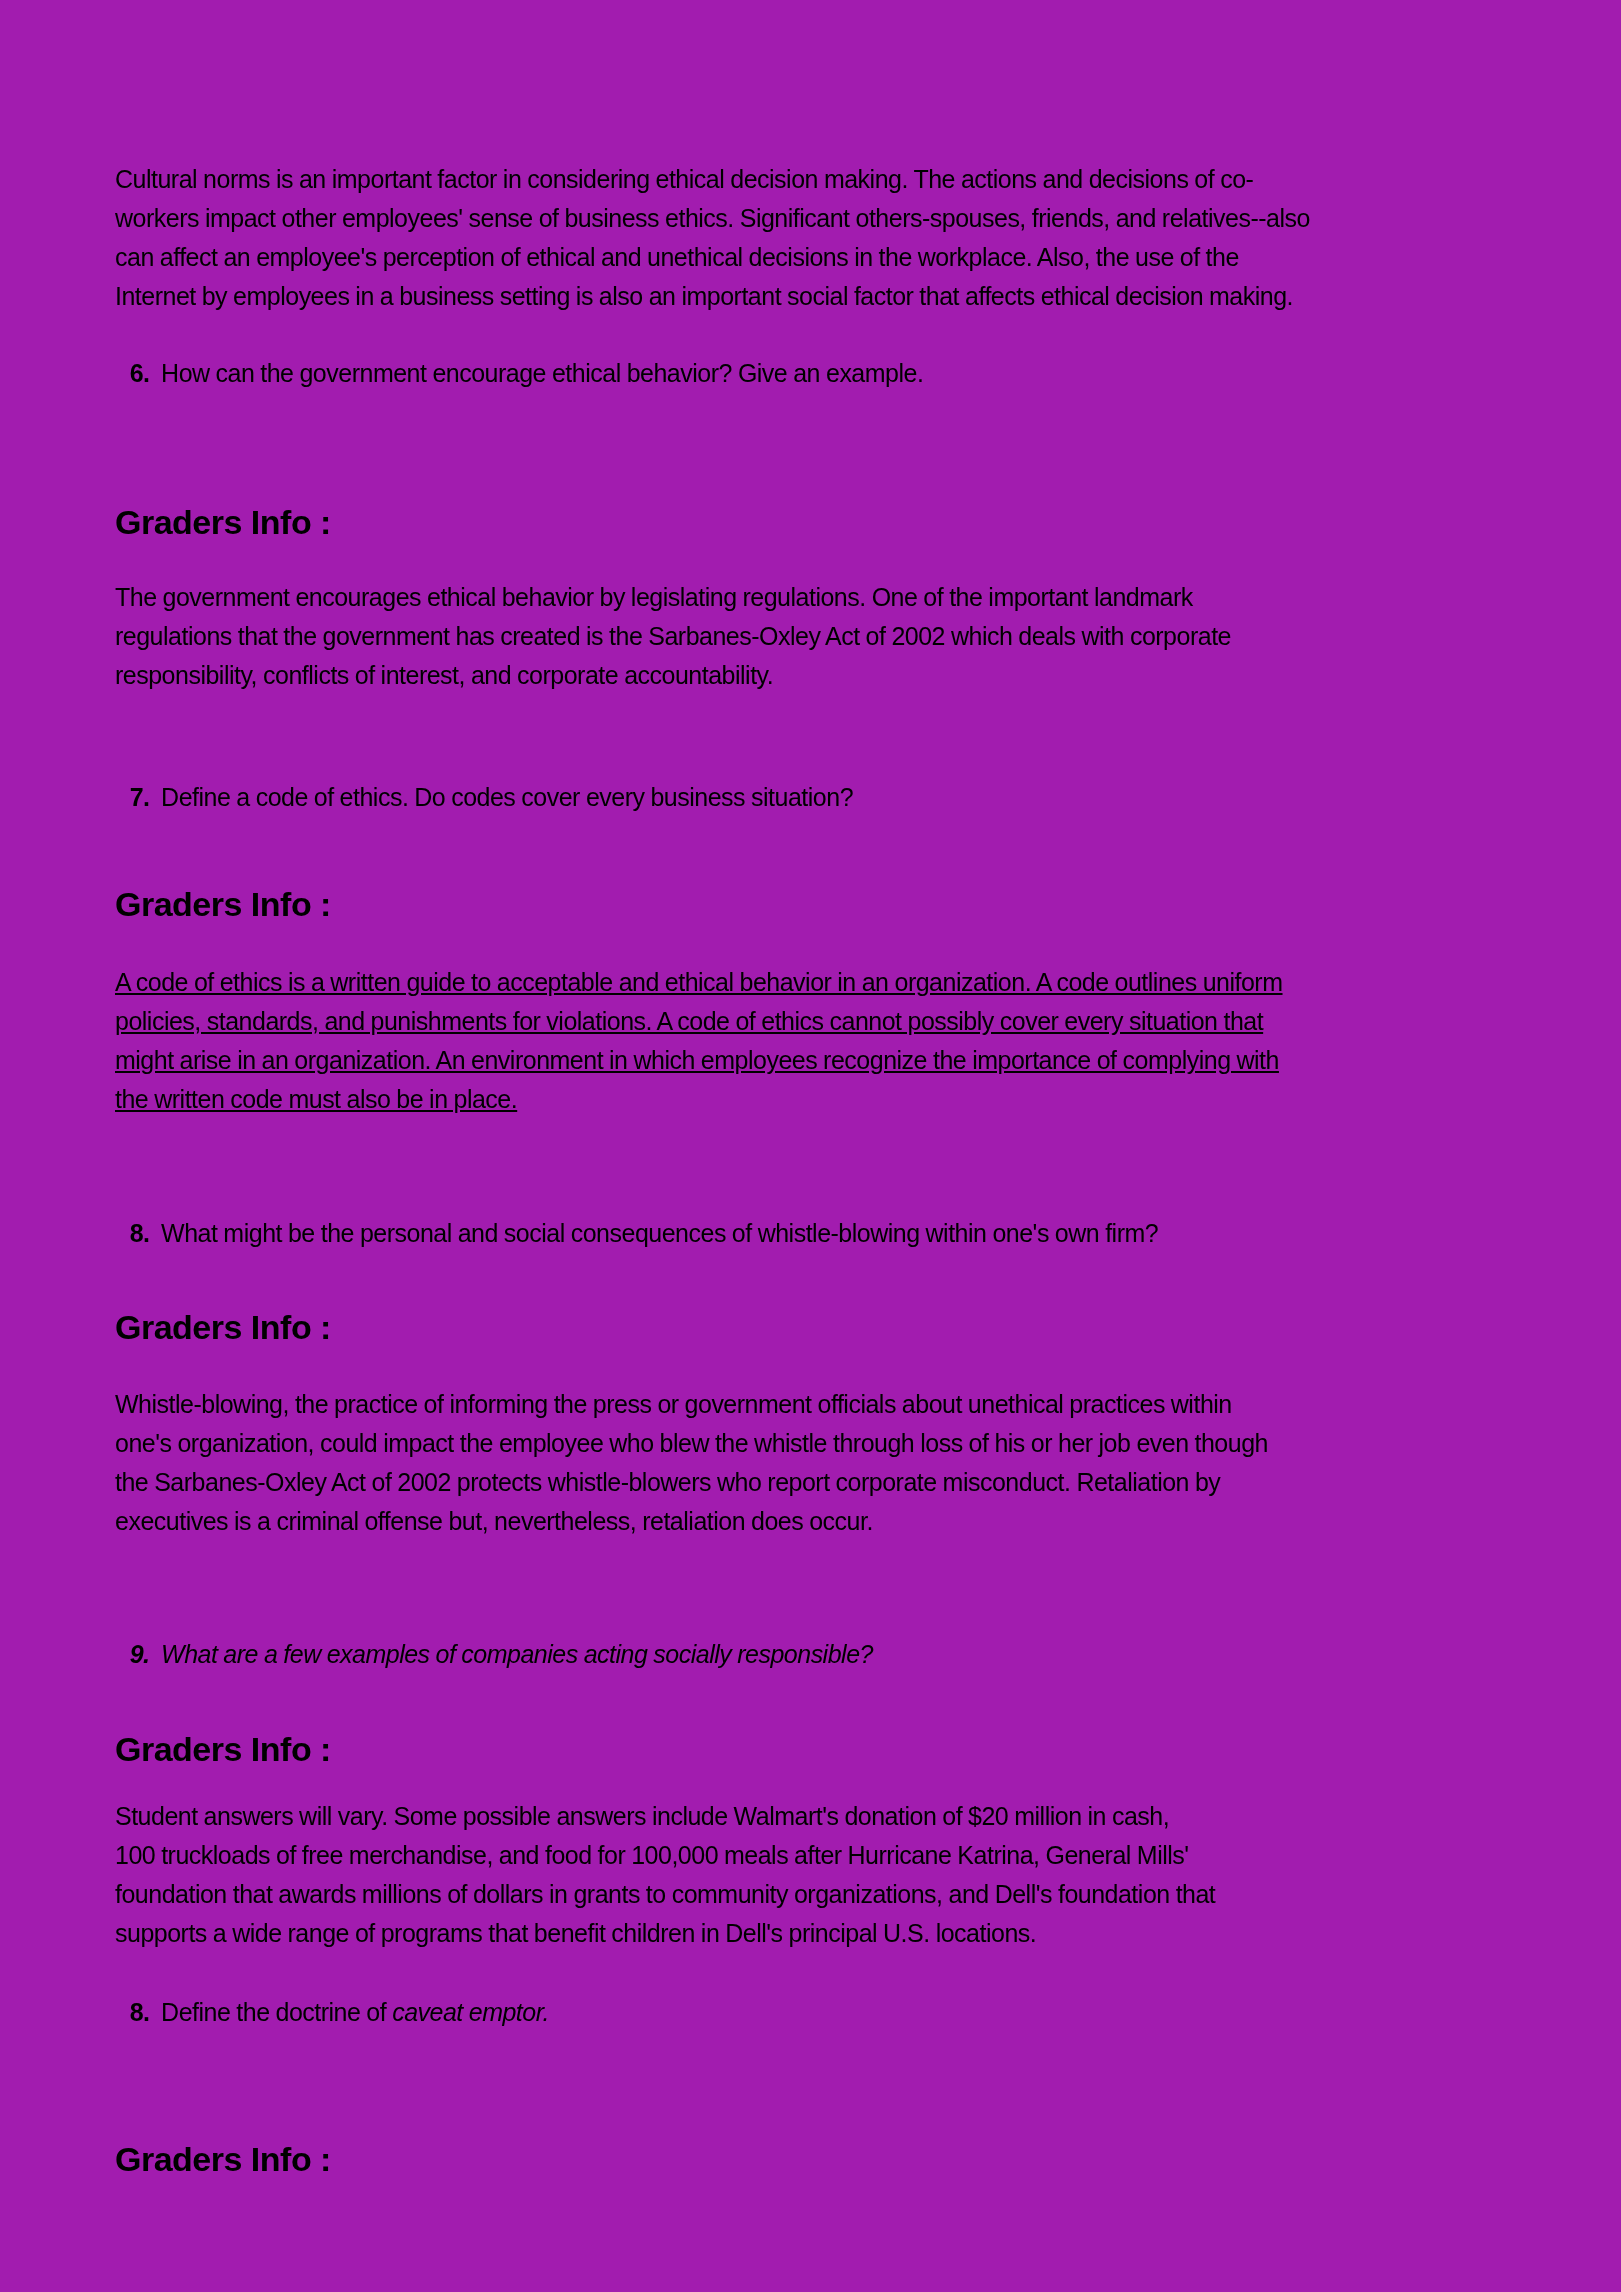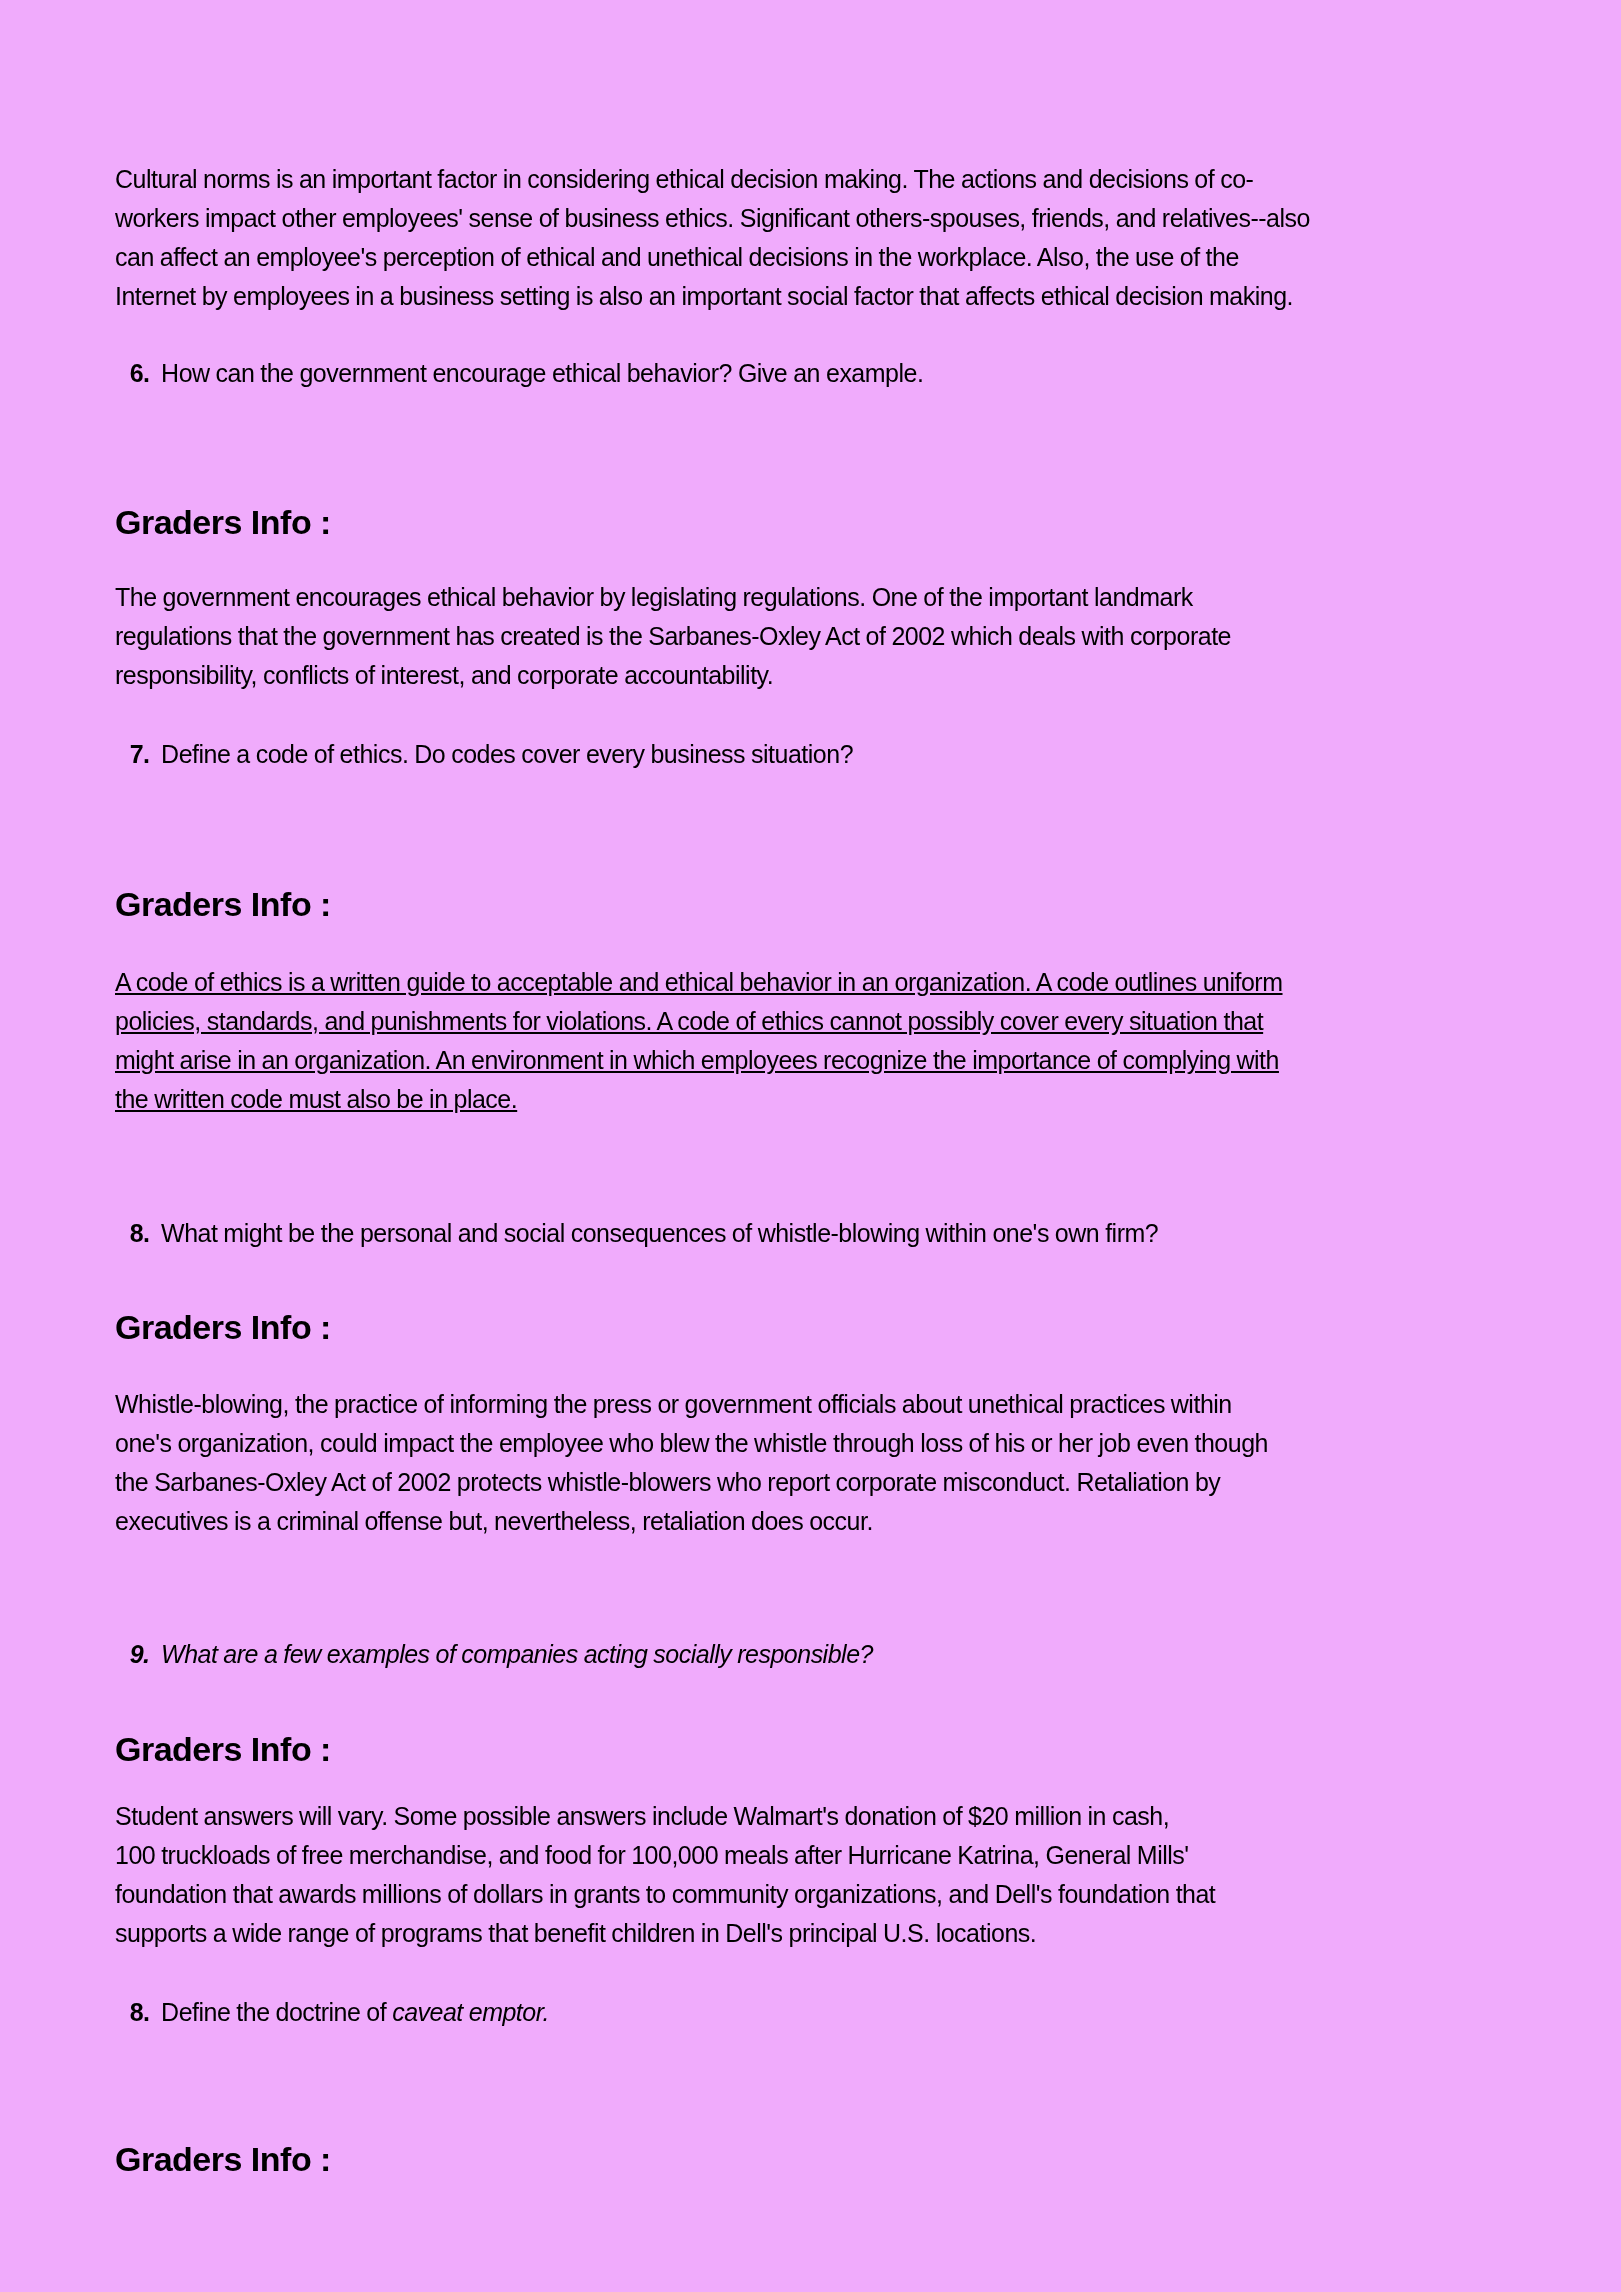--- a/index.html
+++ b/index.html
@@ -13,21 +13,21 @@
       position: relative;
       overflow: hidden;
       font-family: "Liberation Sans", sans-serif;
       color: #000000;
     }
     .page {
       position: absolute;
       left: 0; top: 0;
       width: 1621px;
       height: 2293px;
-      background: #f0abfc;
+      background: #a21caf;
     }
     .block {
       position: absolute;
       left: 115px;
       width: 1411px;
     }
     .line {
       display: block;
       height: 39px;
       line-height: 39px;
@@ -78,21 +78,21 @@
   </div>
   <div class="block" style="top:503px;">
     <span class="graders">Graders Info :</span>
   </div>
   <div class="block" style="top:578px;">
     <span class="line" style="transform: scaleX(0.9792);">The government encourages ethical behavior by legislating regulations. One of the important landmark</span>
     <span class="line" style="transform: scaleX(0.9792);">regulations that the government has created is the Sarbanes-Oxley Act of 2002 which deals with corporate</span>
     <span class="line" style="transform: scaleX(0.9792);">responsibility, conflicts of interest, and corporate accountability.</span>
   </div>
 
-  <div class="block" style="top:735px;">
+  <div class="block" style="top:778px;">
     <span class="q-line" style="transform: scaleX(0.9792);"><span class="q-num">7.</span><span>Define a code of ethics. Do codes cover every business situation?</span></span>
   </div>
   <div class="block" style="top:885px;">
     <span class="graders">Graders Info :</span>
   </div>
   <div class="block" style="top:963px;text-decoration:underline;">
     <span class="line" style="transform: scaleX(0.9792);">A code of ethics is a written guide to acceptable and ethical behavior in an organization. A code outlines uniform</span>
     <span class="line" style="transform: scaleX(0.9792);">policies, standards, and punishments for violations. A code of ethics cannot possibly cover every situation that</span>
     <span class="line" style="transform: scaleX(0.9792);">might arise in an organization. An environment in which employees recognize the importance of complying with</span>
     <span class="line" style="transform: scaleX(0.9792);">the written code must also be in place.</span>

